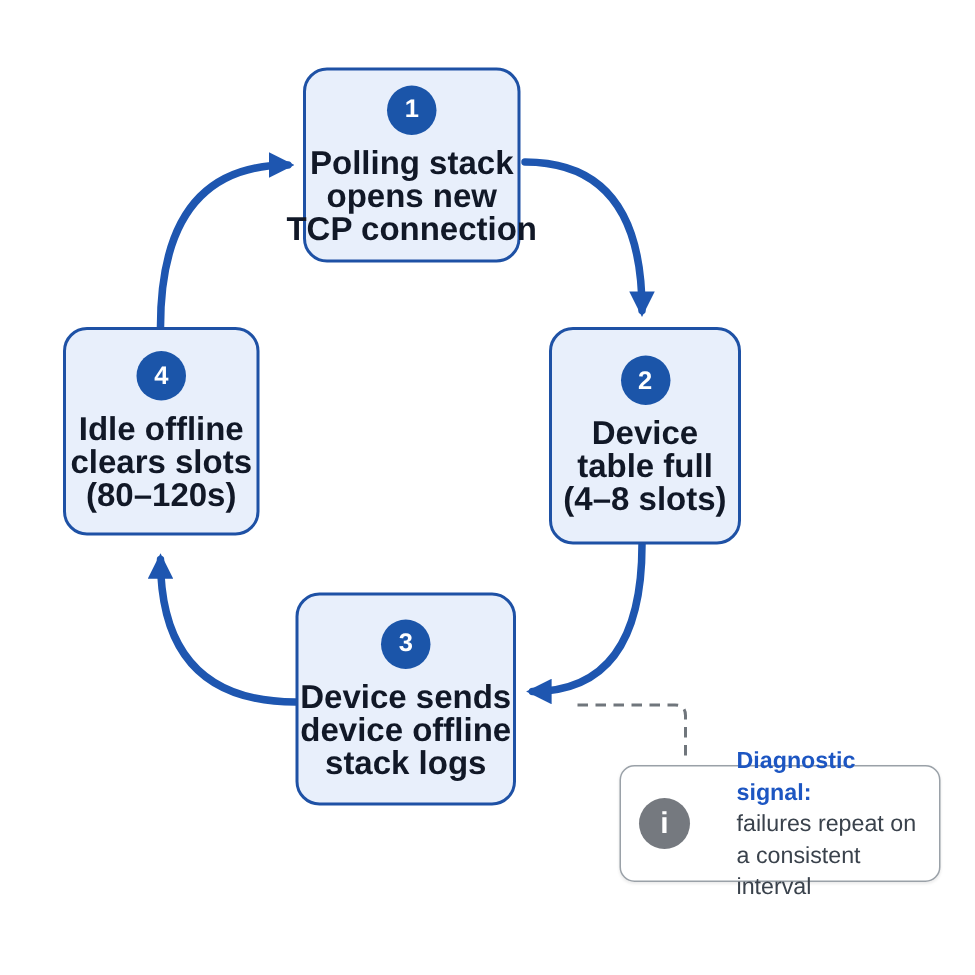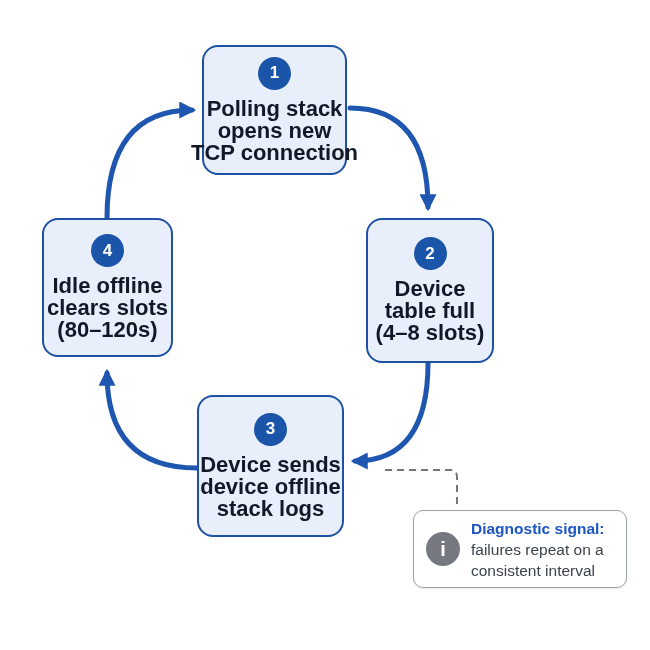--- a/index.html
+++ b/index.html
@@ -76,20 +76,21 @@
     font-weight: 700;
     display: flex;
     align-items: center;
     justify-content: center;
     flex: 0 0 auto;
   }
   .callout-text {
     font-size: 15.5px;
     line-height: 21px;
     color: #3a424c;
+    margin-left: 20px;
   }
   .callout-title {
     display: block;
     color: #1d56c2;
     font-weight: 700;
   }
 </style>
 </head>
 <body>
 

